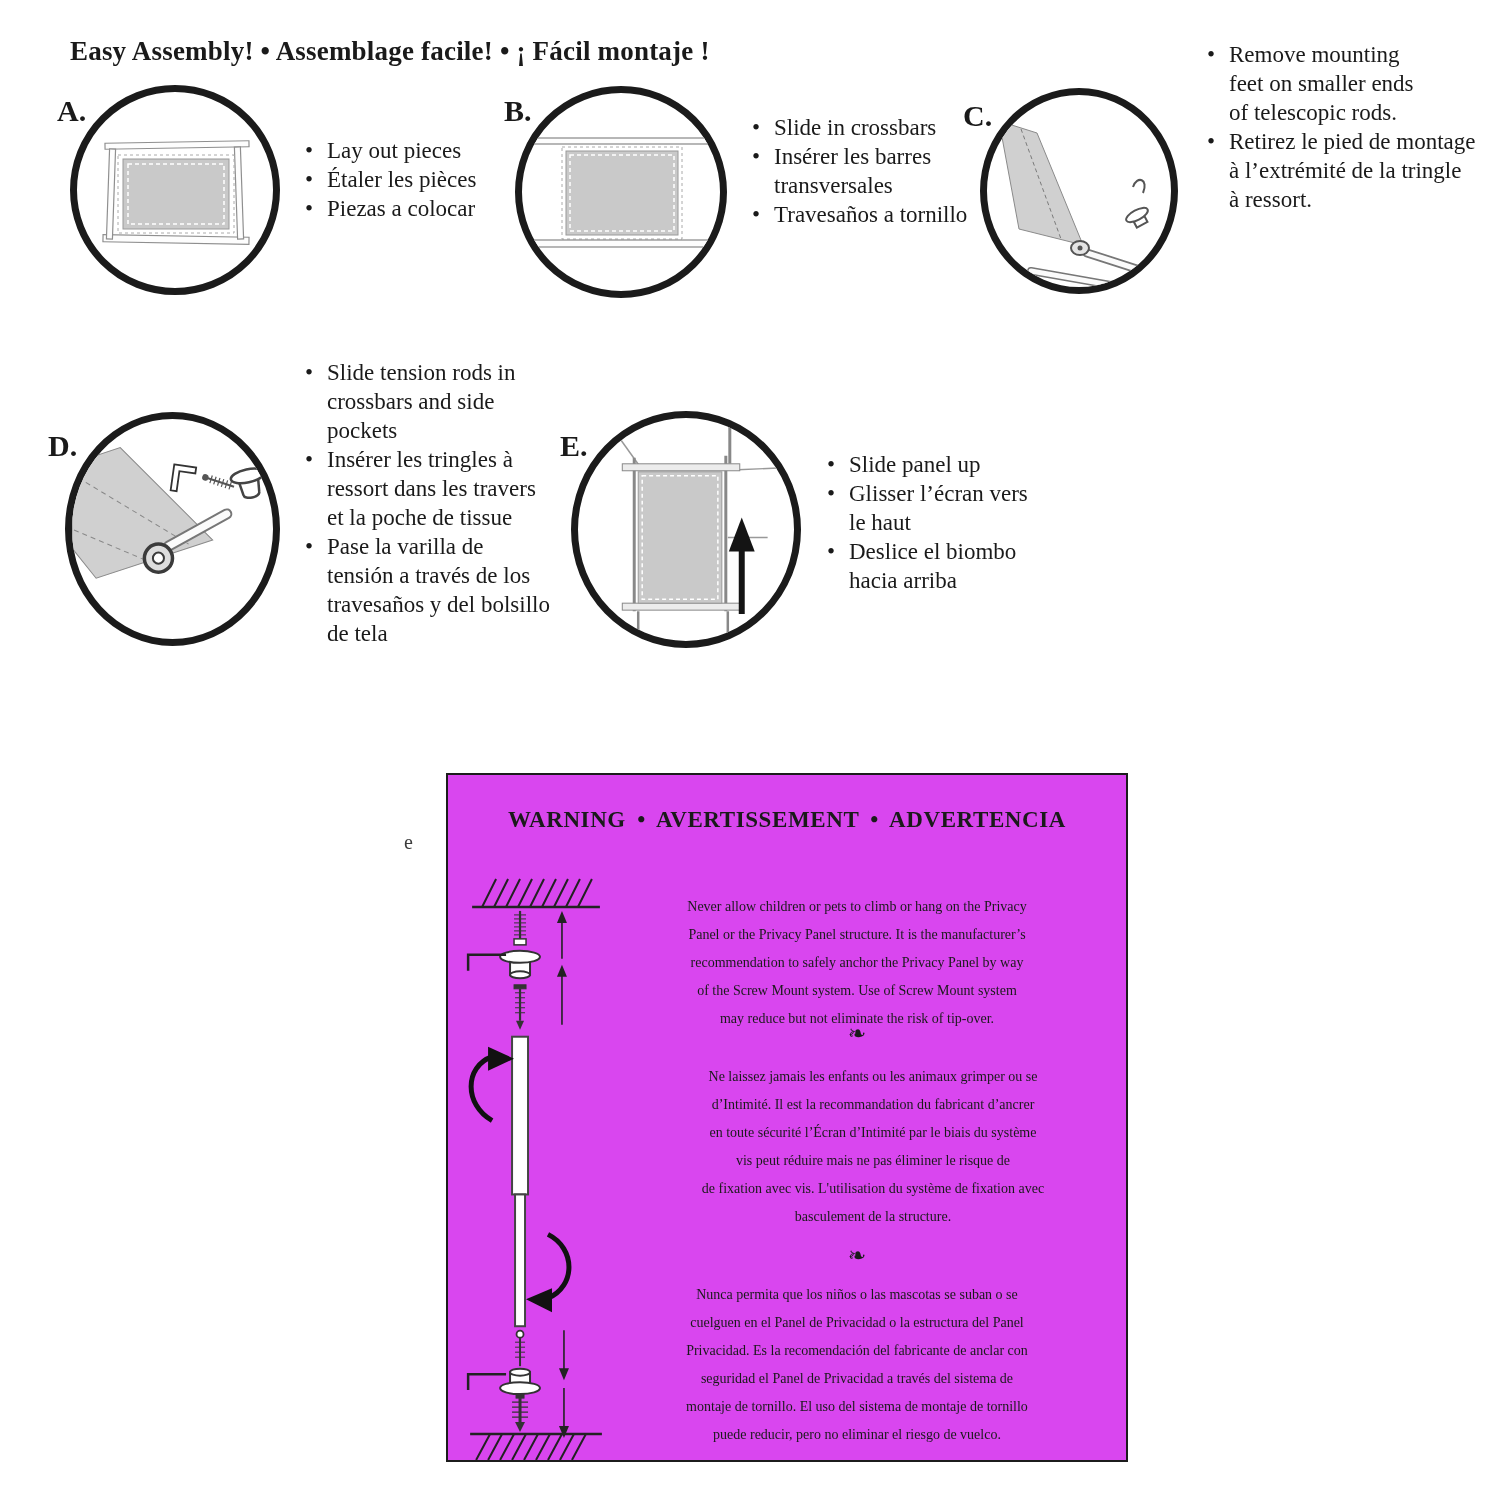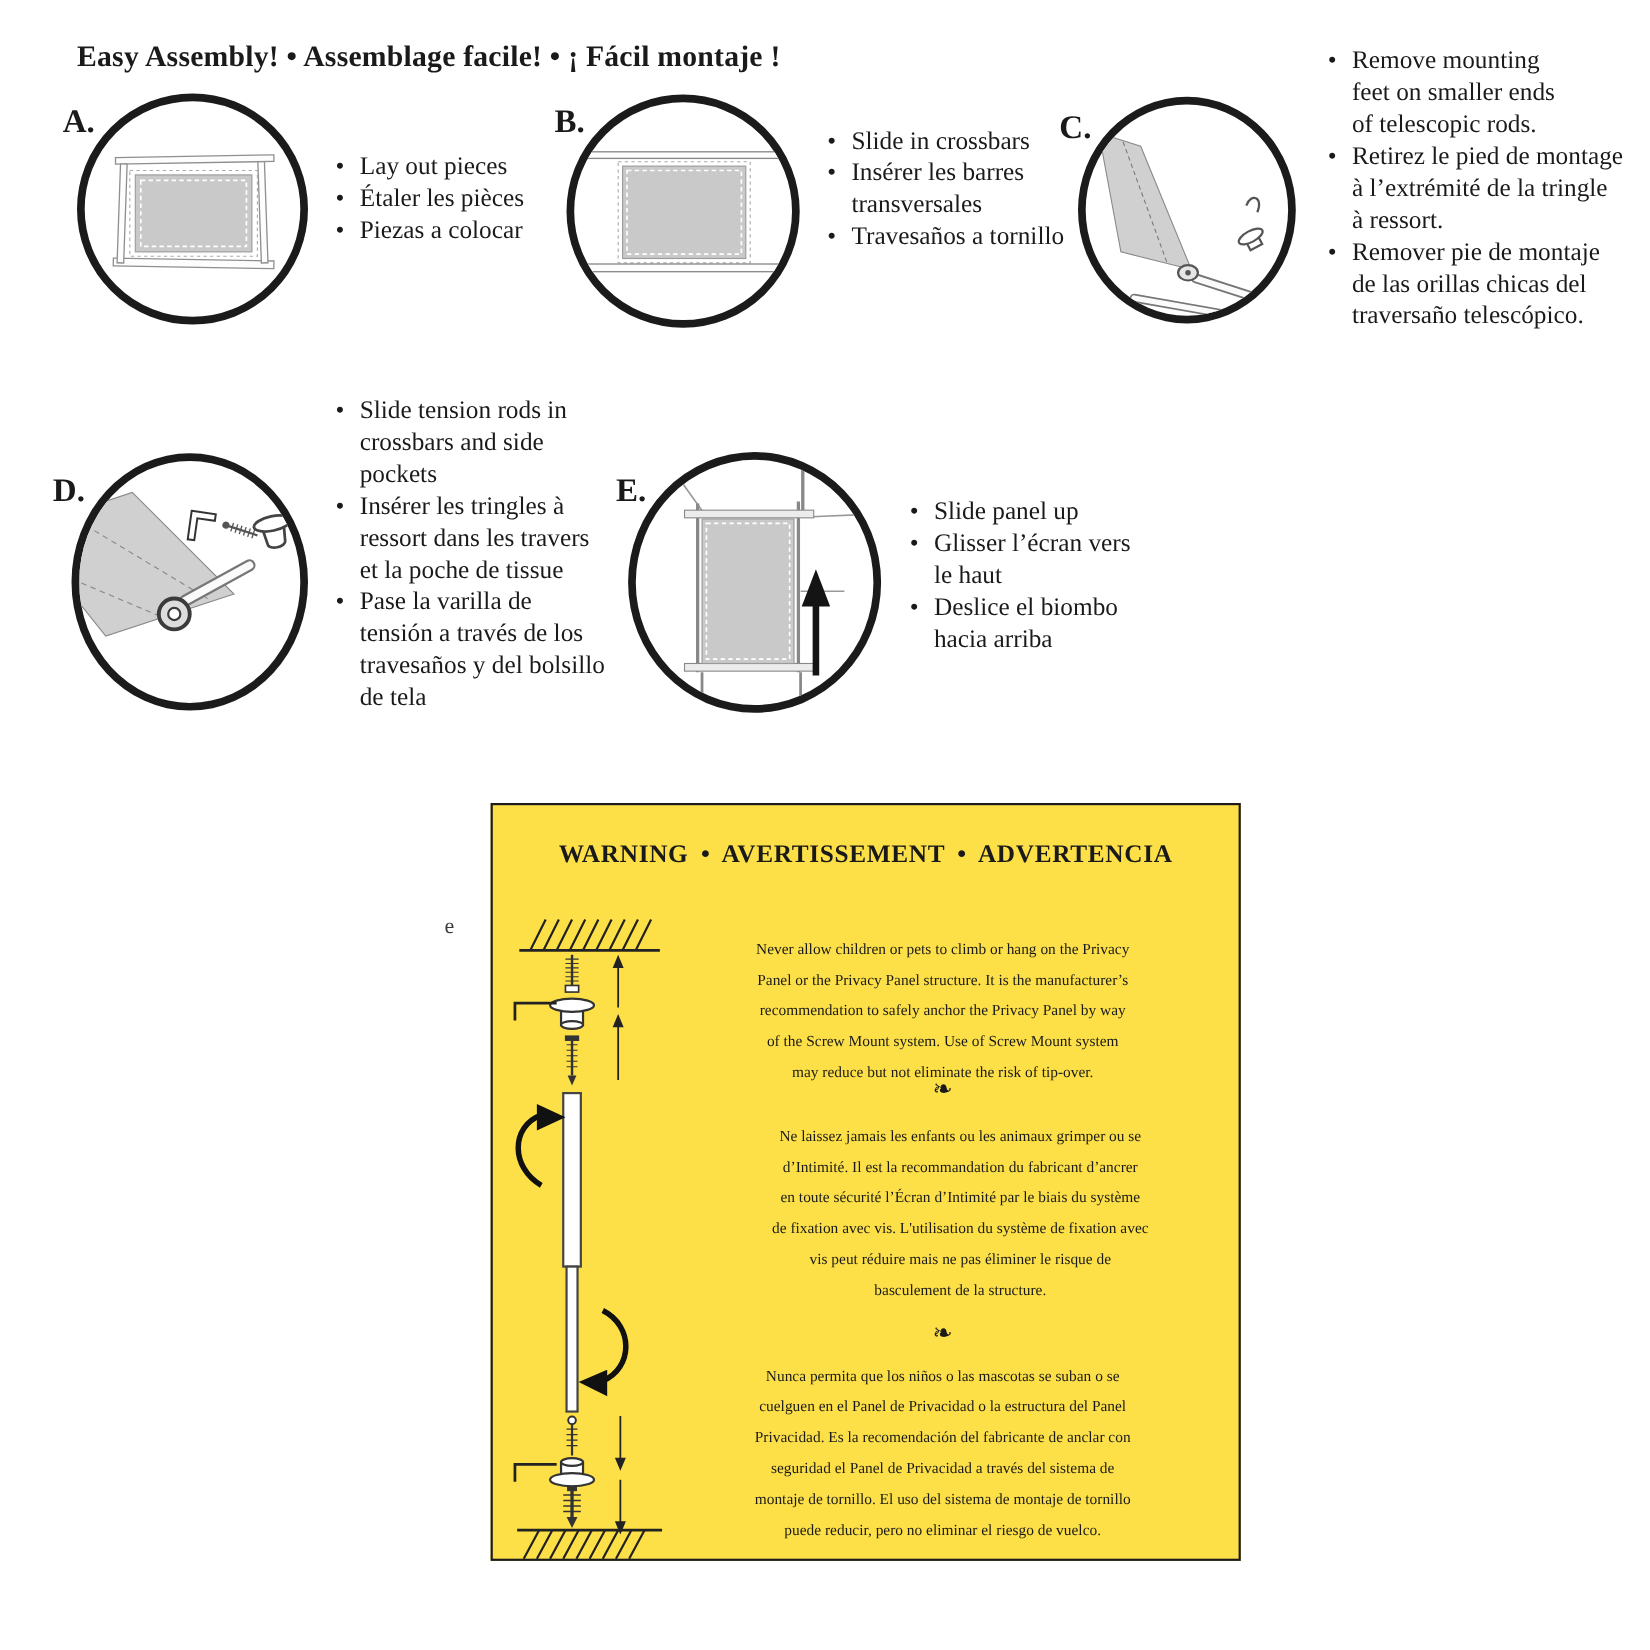--- a/index.html
+++ b/index.html
@@ -19,21 +19,21 @@
   }
   .circle svg{display:block;width:100%;height:100%;}
   .bullets{font-size:23px;line-height:29px;}
   .bullet{position:relative;padding-left:24px;}
   .bullet::before{
     content:"\2022";position:absolute;left:2px;top:0;
     font-size:23px;line-height:29px;color:#1a1a1a;
   }
   .bl{white-space:nowrap;}
   .warning-box{
-    border:2.5px solid #1c1c1c;box-sizing:border-box;background:#fde047;
+    border:2.5px solid #1c1c1c;box-sizing:border-box;background:#d946ef;margin-top:43px;
   }
   .warning-title{
     width:100%;text-align:center;font-size:23px;font-weight:bold;
     letter-spacing:.6px;word-spacing:5px;white-space:nowrap;
   }
   .wpara{width:530px;text-align:center;font-size:14px;line-height:28px;}
   .wline{white-space:nowrap;}
   .wdivider{
     width:530px;text-align:center;font-size:22px;line-height:22px;
     font-family:"DejaVu Sans",sans-serif;
@@ -117,25 +117,20 @@
 <div class="abs bullets" style="left:1205px;top:40px;width:280px;">
   <div class="bullet">
     <div class="bl">Remove mounting</div>
     <div class="bl">feet on smaller ends</div>
     <div class="bl">of telescopic rods.</div>
   </div>
   <div class="bullet">
     <div class="bl">Retirez le pied de montage</div>
     <div class="bl">à l’extrémité de la tringle</div>
     <div class="bl">à ressort.</div>
-  </div>
-  <div class="bullet">
-    <div class="bl">Remover pie de montaje</div>
-    <div class="bl">de las orillas chicas del</div>
-    <div class="bl">traversaño telescópico.</div>
   </div>
 </div>
 
 <div class="abs step-label" style="left:48px;top:429px;">D.</div>
 <div class="abs circle" style="left:65px;top:412px;width:215px;height:234px;">
   <svg viewBox="0 0 200 218">
     <polygon points="0,44 48,28 140,120 24,158 0,128" fill="#d0d0d0" stroke="#8a8a8a"></polygon>
     <path d="M6,58 L116,124" stroke="#888888" stroke-dasharray="5,4" fill="none"></path>
     <path d="M2,110 L92,148" stroke="#888888" stroke-dasharray="5,4" fill="none"></path>
     <line x1="96" y1="126" x2="154" y2="94" stroke="#777777" stroke-width="11" stroke-linecap="round"></line>
@@ -288,22 +283,22 @@
     <div class="wline">of the Screw Mount system.  Use of Screw Mount system</div>
     <div class="wline">may reduce but not eliminate the risk of tip-over.</div>
   </div>
 
   <div class="abs wdivider" style="left:144px;top:248px;">❧</div>
 
   <div class="abs wpara" style="left:160px;top:288px;">
     <div class="wline">Ne laissez jamais les enfants ou les animaux grimper ou se</div>
     <div class="wline">d’Intimité.  Il est la recommandation du fabricant d’ancrer</div>
     <div class="wline">en toute sécurité l’Écran d’Intimité par le biais du système</div>
+    <div class="wline">vis peut réduire mais ne pas éliminer le risque de</div>
     <div class="wline">de fixation avec vis. L'utilisation du système de fixation avec</div>
-    <div class="wline">vis peut réduire mais ne pas éliminer le risque de</div>
     <div class="wline">basculement de la structure.</div>
   </div>
 
   <div class="abs wdivider" style="left:144px;top:470px;">❧</div>
 
   <div class="abs wpara" style="left:144px;top:506px;">
     <div class="wline">Nunca permita que los niños o las mascotas se suban o se</div>
     <div class="wline">cuelguen en el Panel de Privacidad o la estructura del Panel</div>
     <div class="wline">Privacidad. Es la recomendación del fabricante de anclar con</div>
     <div class="wline">seguridad el Panel de Privacidad a través del sistema de</div>

